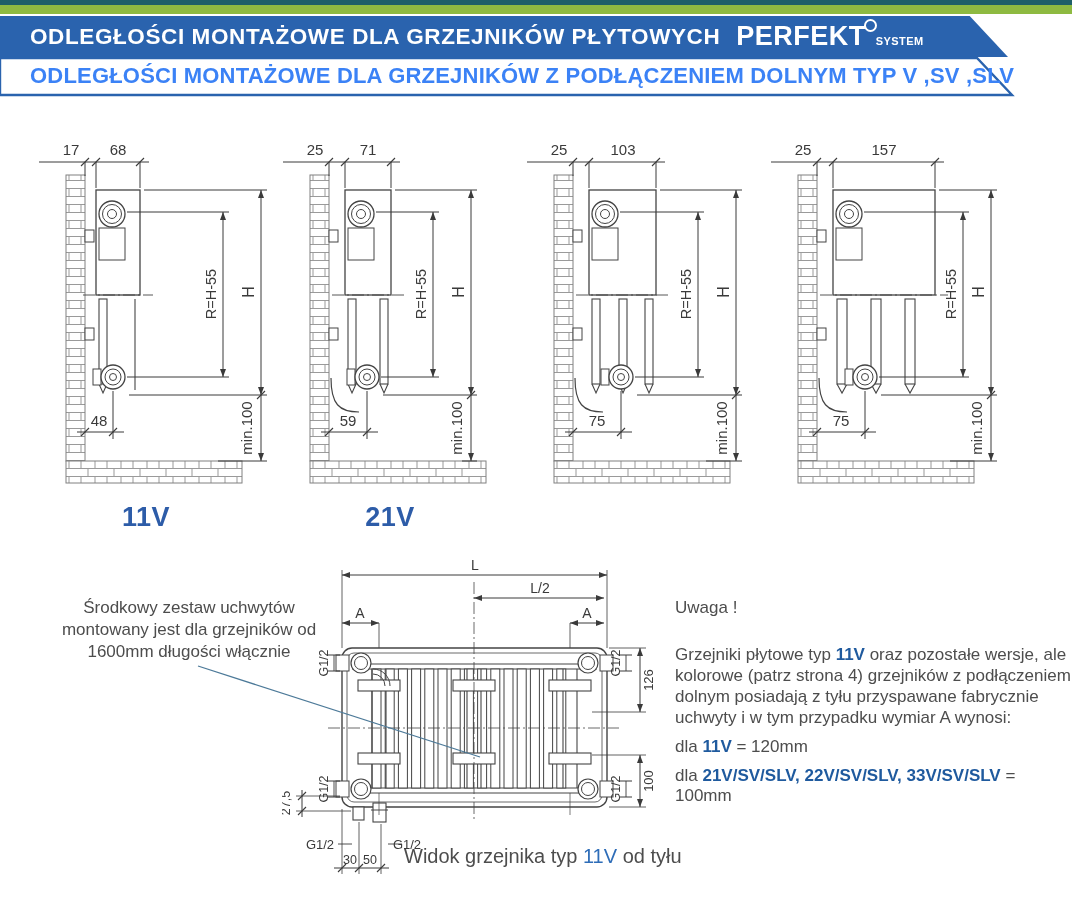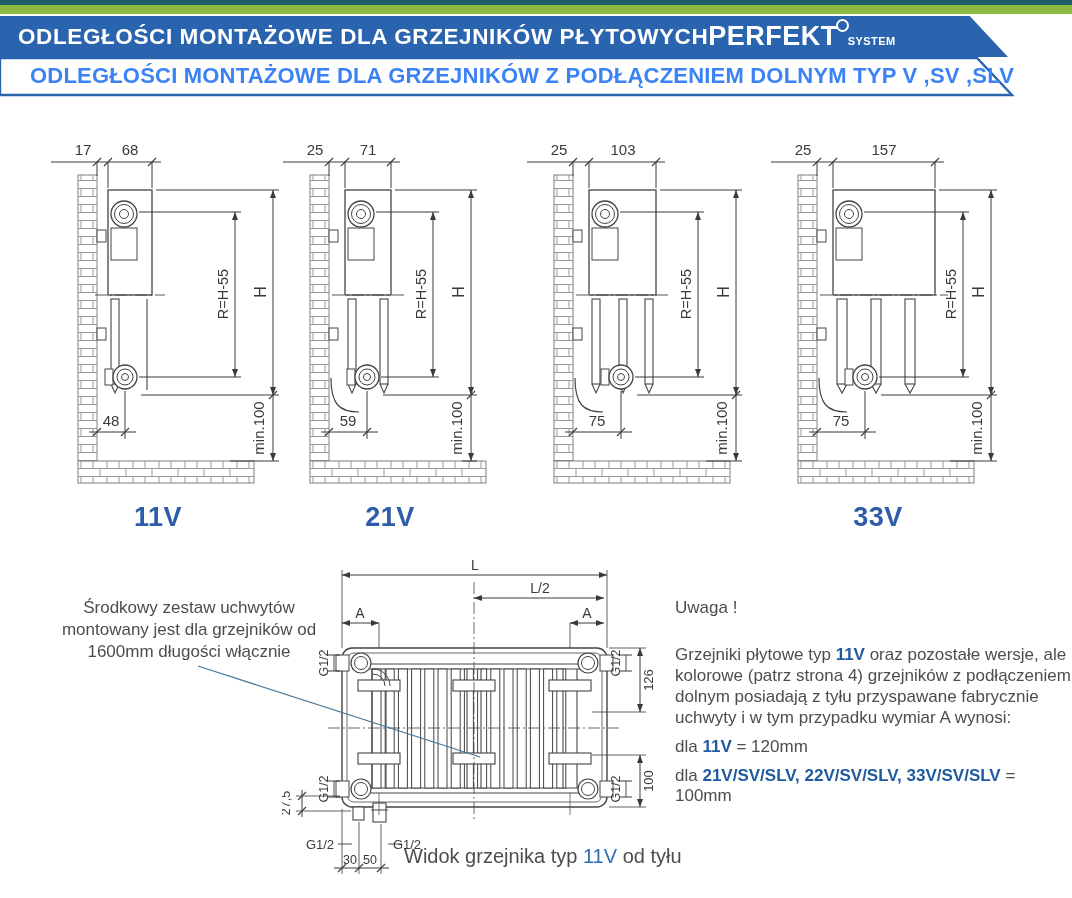--- a/index.html
+++ b/index.html
@@ -2,23 +2,23 @@
 <html><head>
 <meta charset="utf-8">
 <style>
   html,body{margin:0;padding:0;background:#fff;}
   .page{position:relative;width:1072px;height:898px;background:#fff;overflow:hidden;
         font-family:"Liberation Sans",sans-serif;color:#4d4d4d;}
   .strip-teal{position:absolute;left:0;top:0;width:1072px;height:5px;background:#1e5f68;}
   .strip-green{position:absolute;left:0;top:5px;width:1072px;height:9px;background:#8eba41;}
   .banner-blue{position:absolute;left:0;top:16px;width:1008px;height:41px;background:#2a63ae;
         clip-path:polygon(0 0,96.2% 0,100% 100%,0 100%);
-        display:flex;align-items:center;padding-left:18px;box-sizing:border-box;}
+        display:flex;align-items:center;padding-left:30px;box-sizing:border-box;}
   .b1-text{color:#fff;font-size:22.5px;font-weight:700;letter-spacing:.6px;white-space:nowrap;}
-  .brand{position:relative;margin-left:0;white-space:nowrap;color:#fff;text-align:right;}
+  .brand{position:relative;margin-left:16px;white-space:nowrap;color:#fff;text-align:right;}
   .brand-main{font-size:27px;font-weight:800;letter-spacing:.5px;}
   .brand-ring{display:inline-block;width:9px;height:9px;border:2.5px solid #fff;border-radius:50%;
         vertical-align:top;margin:-2px 0 0 -2px;}
   .brand-sub{font-size:11px;font-weight:600;letter-spacing:.4px;margin-left:-1px;}
   .banner2-shape{position:absolute;left:0;top:56px;}
   .banner2-text{position:absolute;left:30px;top:57px;width:950px;height:38px;line-height:38px;
         color:#3b82f6;font-size:22px;font-weight:600;letter-spacing:.2px;white-space:nowrap;}
   .cell{position:absolute;top:132px;width:246px;}
   .type-label{margin-top:0;text-align:center;font-size:27px;font-weight:700;color:#2d5ca8;letter-spacing:.5px;}
   .left-note{position:absolute;left:57px;top:597px;width:264px;font-size:17px;line-height:1.28;color:#4d4d4d;text-align:center;}
@@ -43,21 +43,21 @@
   <div class="banner-blue">
     <span class="b1-text">ODLEGŁOŚCI  MONTAŻOWE  DLA GRZEJNIKÓW  PŁYTOWYCH</span>
     <span class="brand"><span class="brand-main">PERFEKT</span><span class="brand-ring"></span><span class="brand-sub">SYSTEM</span></span>
   </div>
 
   <svg class="banner2-shape" width="1016" height="42" viewBox="0 0 1016 42">
     <polygon points="0,2 977,2 1012,39 0,39" fill="#ffffff" stroke="#2a63ae" stroke-width="2.4"></polygon>
   </svg>
   <div class="banner2-text">ODLEGŁOŚCI MONTAŻOWE DLA GRZEJNIKÓW Z PODŁĄCZENIEM DOLNYM TYP V ,SV ,SLV</div>
 
-  <div class="cell" style="left:35px">
+  <div class="cell" style="left:23px">
     <div><svg width="246" height="366" viewBox="0 0 246 366">
   <defs>
             <pattern id="bp0" width="26" height="16" patternUnits="userSpaceOnUse">
     <rect width="26" height="16" fill="#fff"></rect>
     <path d="M0 .5 H26 M0 8.5 H26 M13 .5 V8 M6 8.5 V16 M20 8.5 V16" stroke="#9a9a9a" stroke-width="1" fill="none"></path>
   </pattern>
           </defs>
   <g>
     <rect x="43" y="43" width="19" height="286" fill="url(#bp0)" stroke="#808080" stroke-width="1"></rect>
     <rect x="43" y="329" width="176" height="22" fill="url(#bp0)" stroke="#808080" stroke-width="1"></rect>
@@ -311,21 +311,20 @@
             <polygon points="236,329 233,321 239,321" fill="#3a3a3a"></polygon>
     <line x1="195" y1="329" x2="242" y2="329" stroke="#3a3a3a" stroke-width="1"></line>
   </g>
   <text x="48" y="23" text-anchor="middle" font-size="15" fill="#3a3a3a">25</text>
   <text x="129" y="23" text-anchor="middle" font-size="15" fill="#3a3a3a">157</text>
   <text x="86" y="294" text-anchor="middle" font-size="15" fill="#3a3a3a">75</text>
   <text x="201" y="162" transform="rotate(-90 201 162)" text-anchor="middle" font-size="14.5" fill="#3a3a3a">R=H-55</text>
   <text x="229" y="160" transform="rotate(-90 229 160)" text-anchor="middle" font-size="16" fill="#3a3a3a">H</text>
   <text x="227" y="296" transform="rotate(-90 227 296)" text-anchor="middle" font-size="15" fill="#3a3a3a">min.100</text>
   </svg></div>
-    <div class="type-label">33V</div>
   </div>
 
   <div class="left-note">Środkowy zestaw uchwytów montowany jest dla grzejników od 1600mm długości włącznie</div>
 
   <div class="rear-host" id="rearHost"><svg width="380" height="350" viewBox="0 0 380 350">
   <g>
     <line x1="60" y1="23" x2="325" y2="23" stroke="#3a3a3a" stroke-width="1"></line>
           <polygon points="60,23 68,20 68,26" fill="#3a3a3a"></polygon>
           <polygon points="325,23 317,20 317,26" fill="#3a3a3a"></polygon>
     <line x1="60" y1="18" x2="60" y2="96" stroke="#3a3a3a" stroke-width=".8"></line>

